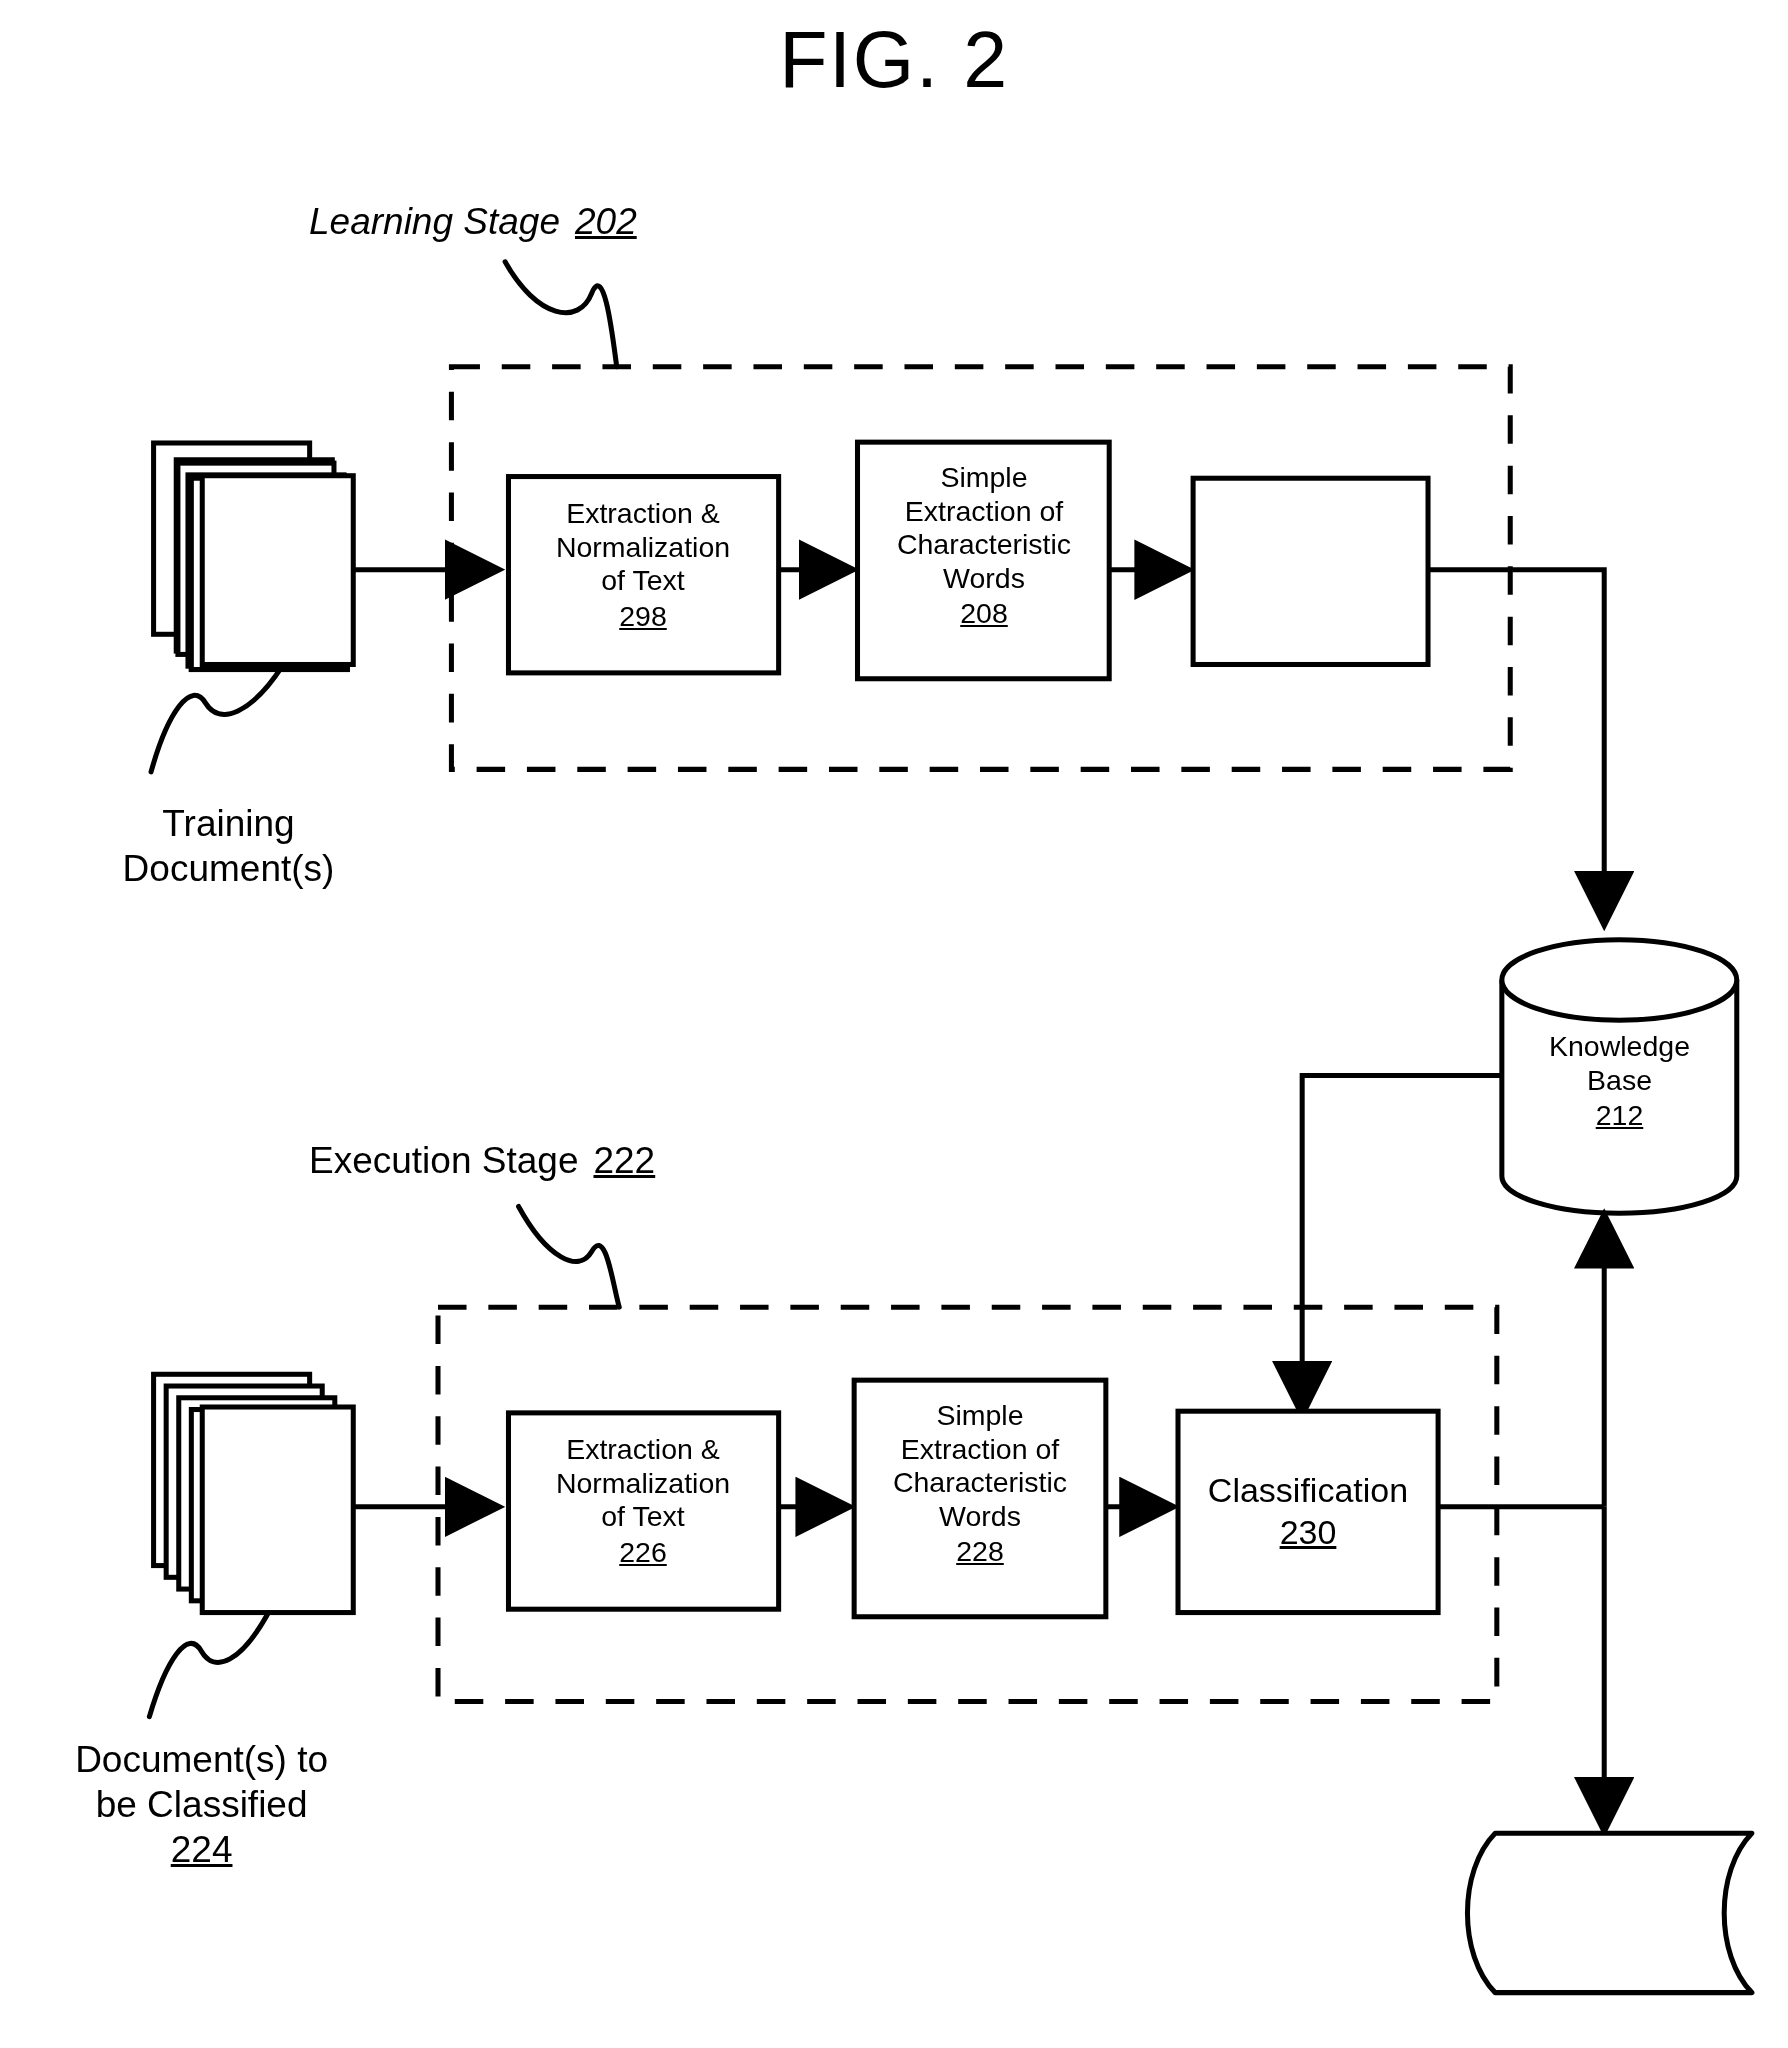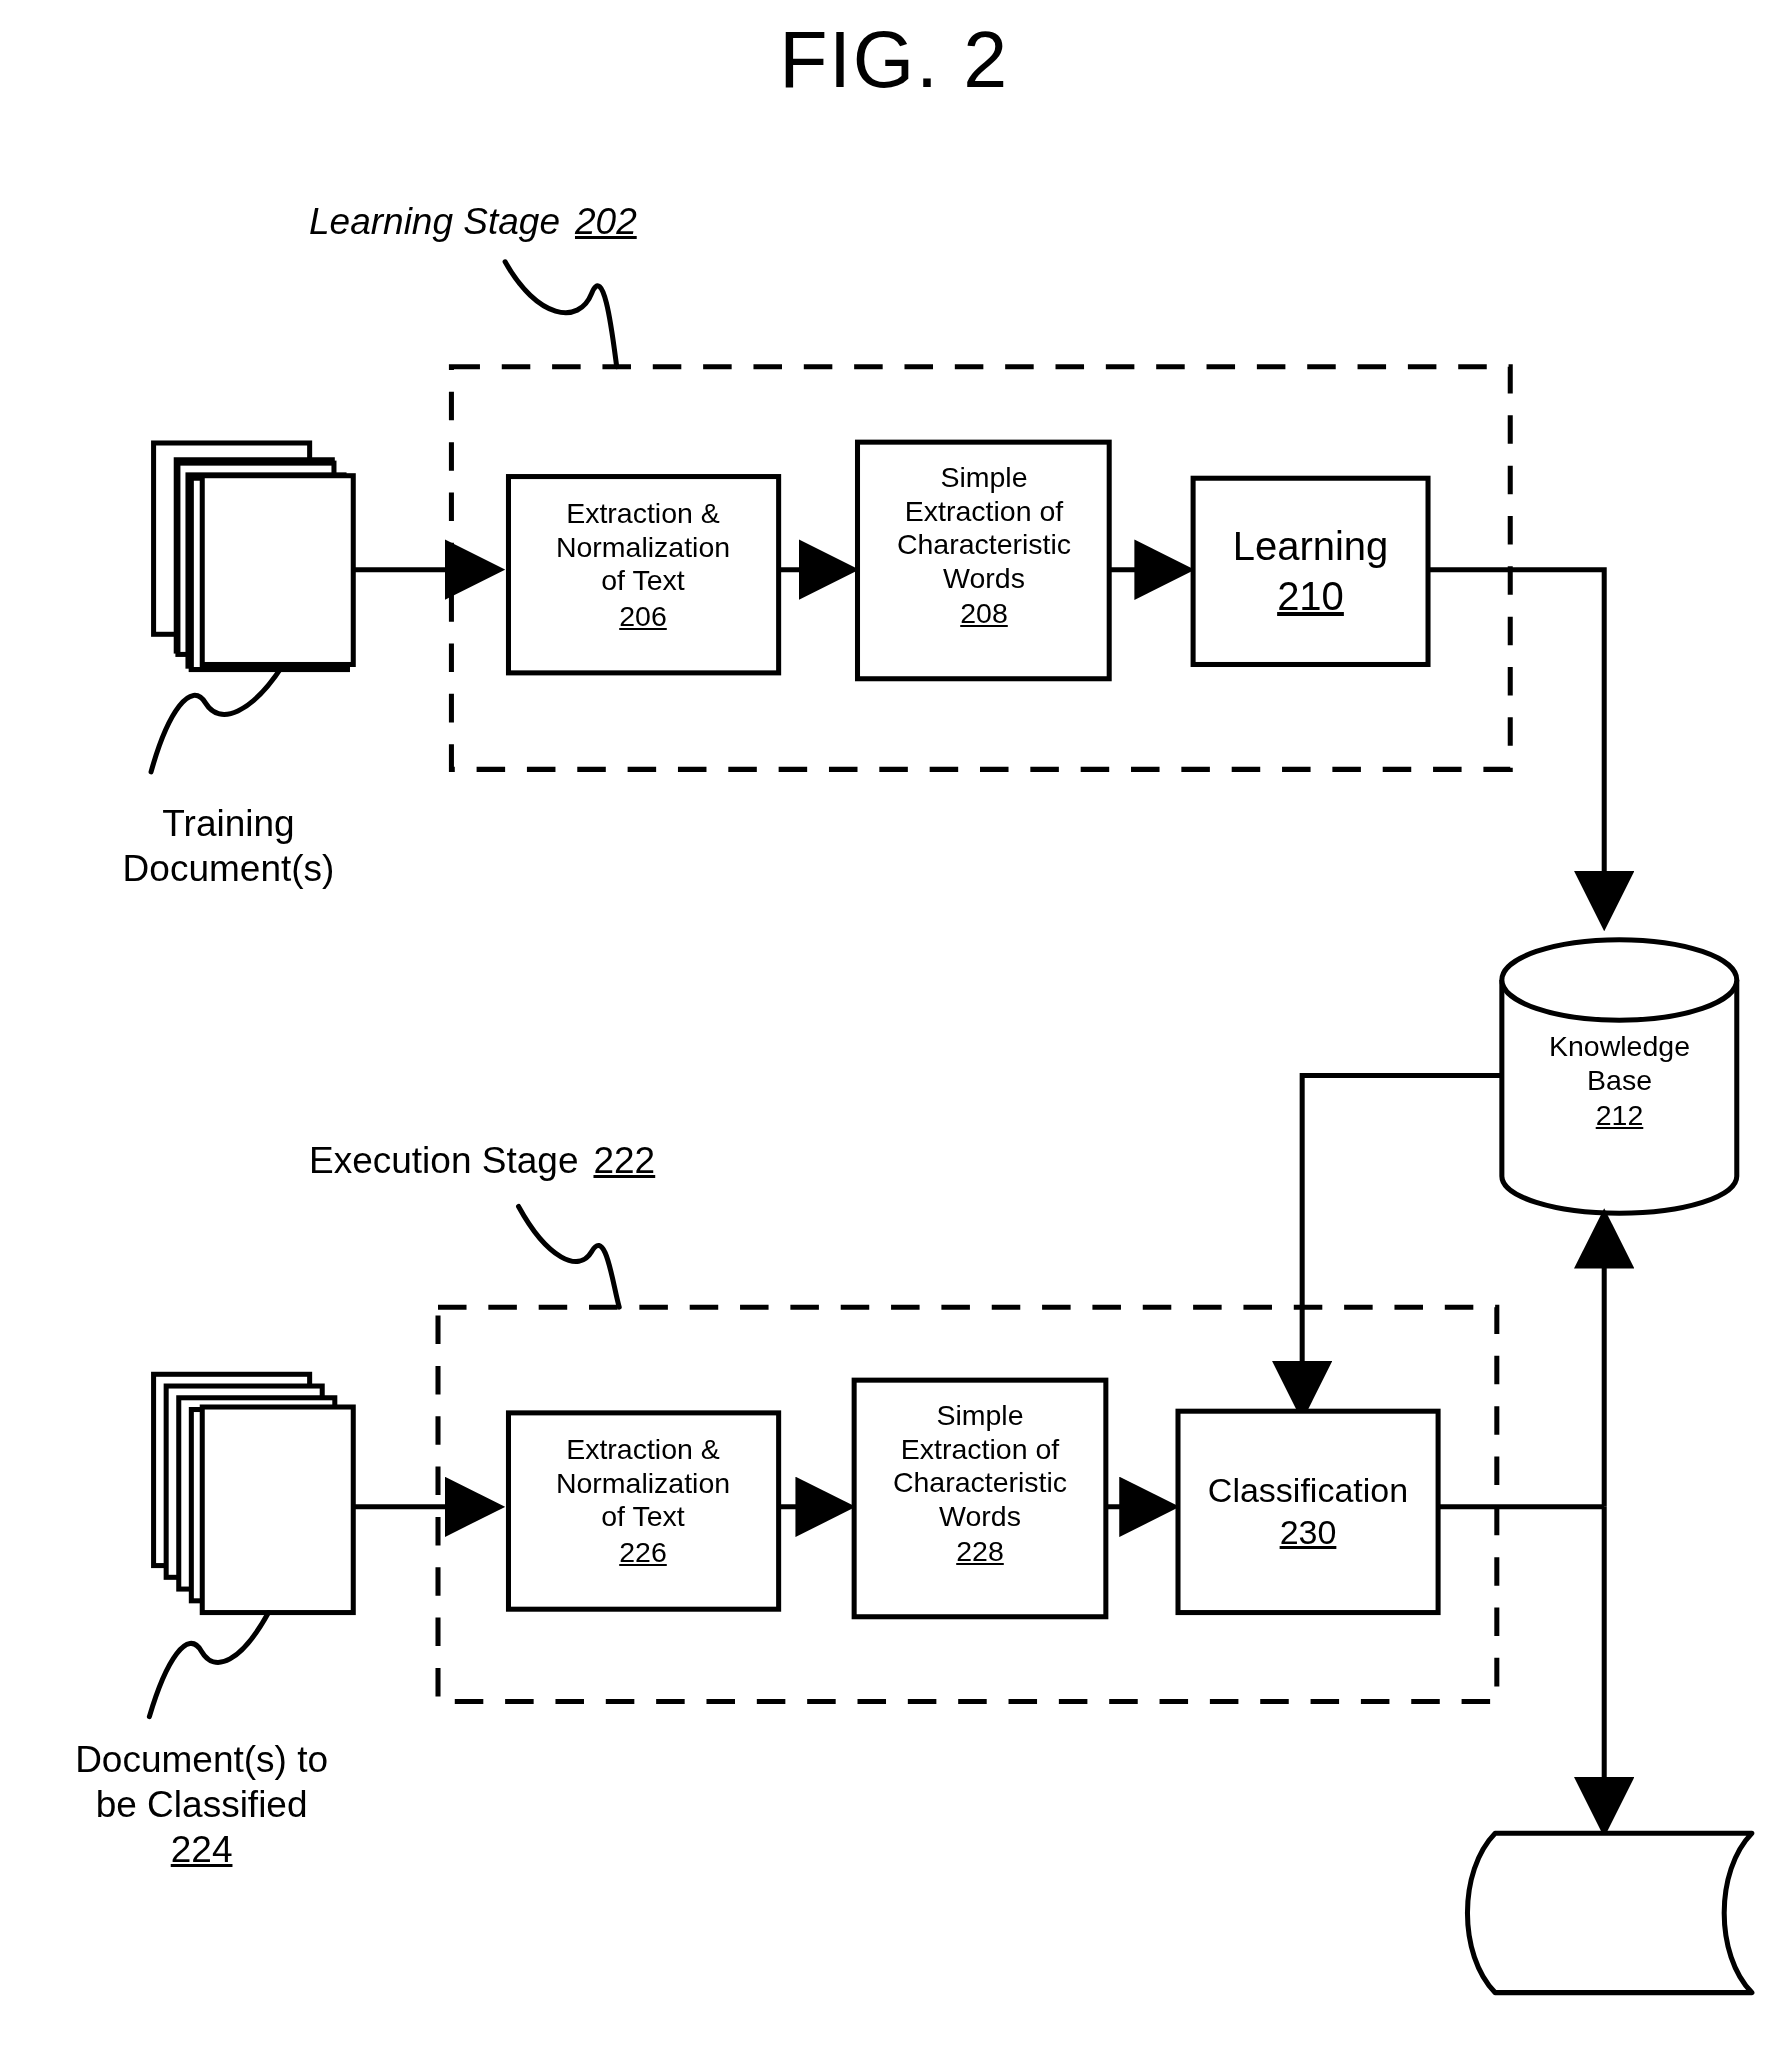--- a/index.html
+++ b/index.html
@@ -174,35 +174,31 @@
   <div class="doc-label" style="left:-8.4px; top:1737px; width:420px;">
     <span>Document(s) to</span><br>
     <span>be Classified</span>
     <span class="ref">224</span>
   </div>
 
   <div class="node-text" style="left:508px; top:497px; width:270px;">
     <span>Extraction &amp;</span><br>
     <span>Normalization</span><br>
     <span>of Text</span>
-    <span class="ref">206</span>
+    <span class="ref">298</span>
   </div>
 
   <div class="node-text" style="left:858px; top:461px; width:252px;">
     <span>Simple</span><br>
     <span>Extraction of</span><br>
     <span>Characteristic</span><br>
     <span>Words</span>
     <span class="ref">208</span>
   </div>
 
-  <div class="node-text big" style="left:1193px; top:522px; width:235px;">
-    <span>Learning</span>
-    <span class="ref">210</span>
-  </div>
 
   <div class="node-text" style="left:508px; top:1433px; width:270px;">
     <span>Extraction &amp;</span><br>
     <span>Normalization</span><br>
     <span>of Text</span>
     <span class="ref">226</span>
   </div>
 
   <div class="node-text" style="left:854px; top:1399px; width:252px;">
     <span>Simple</span><br>

